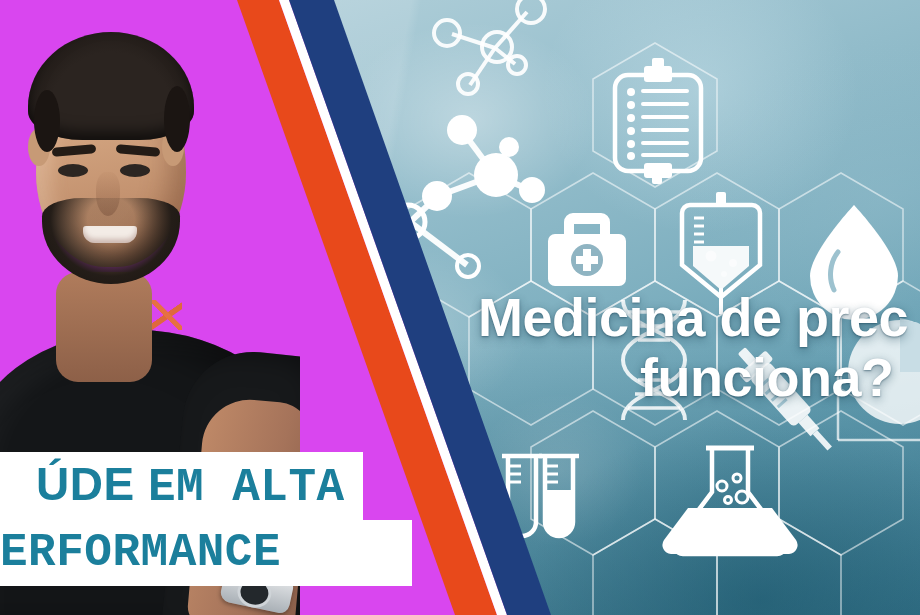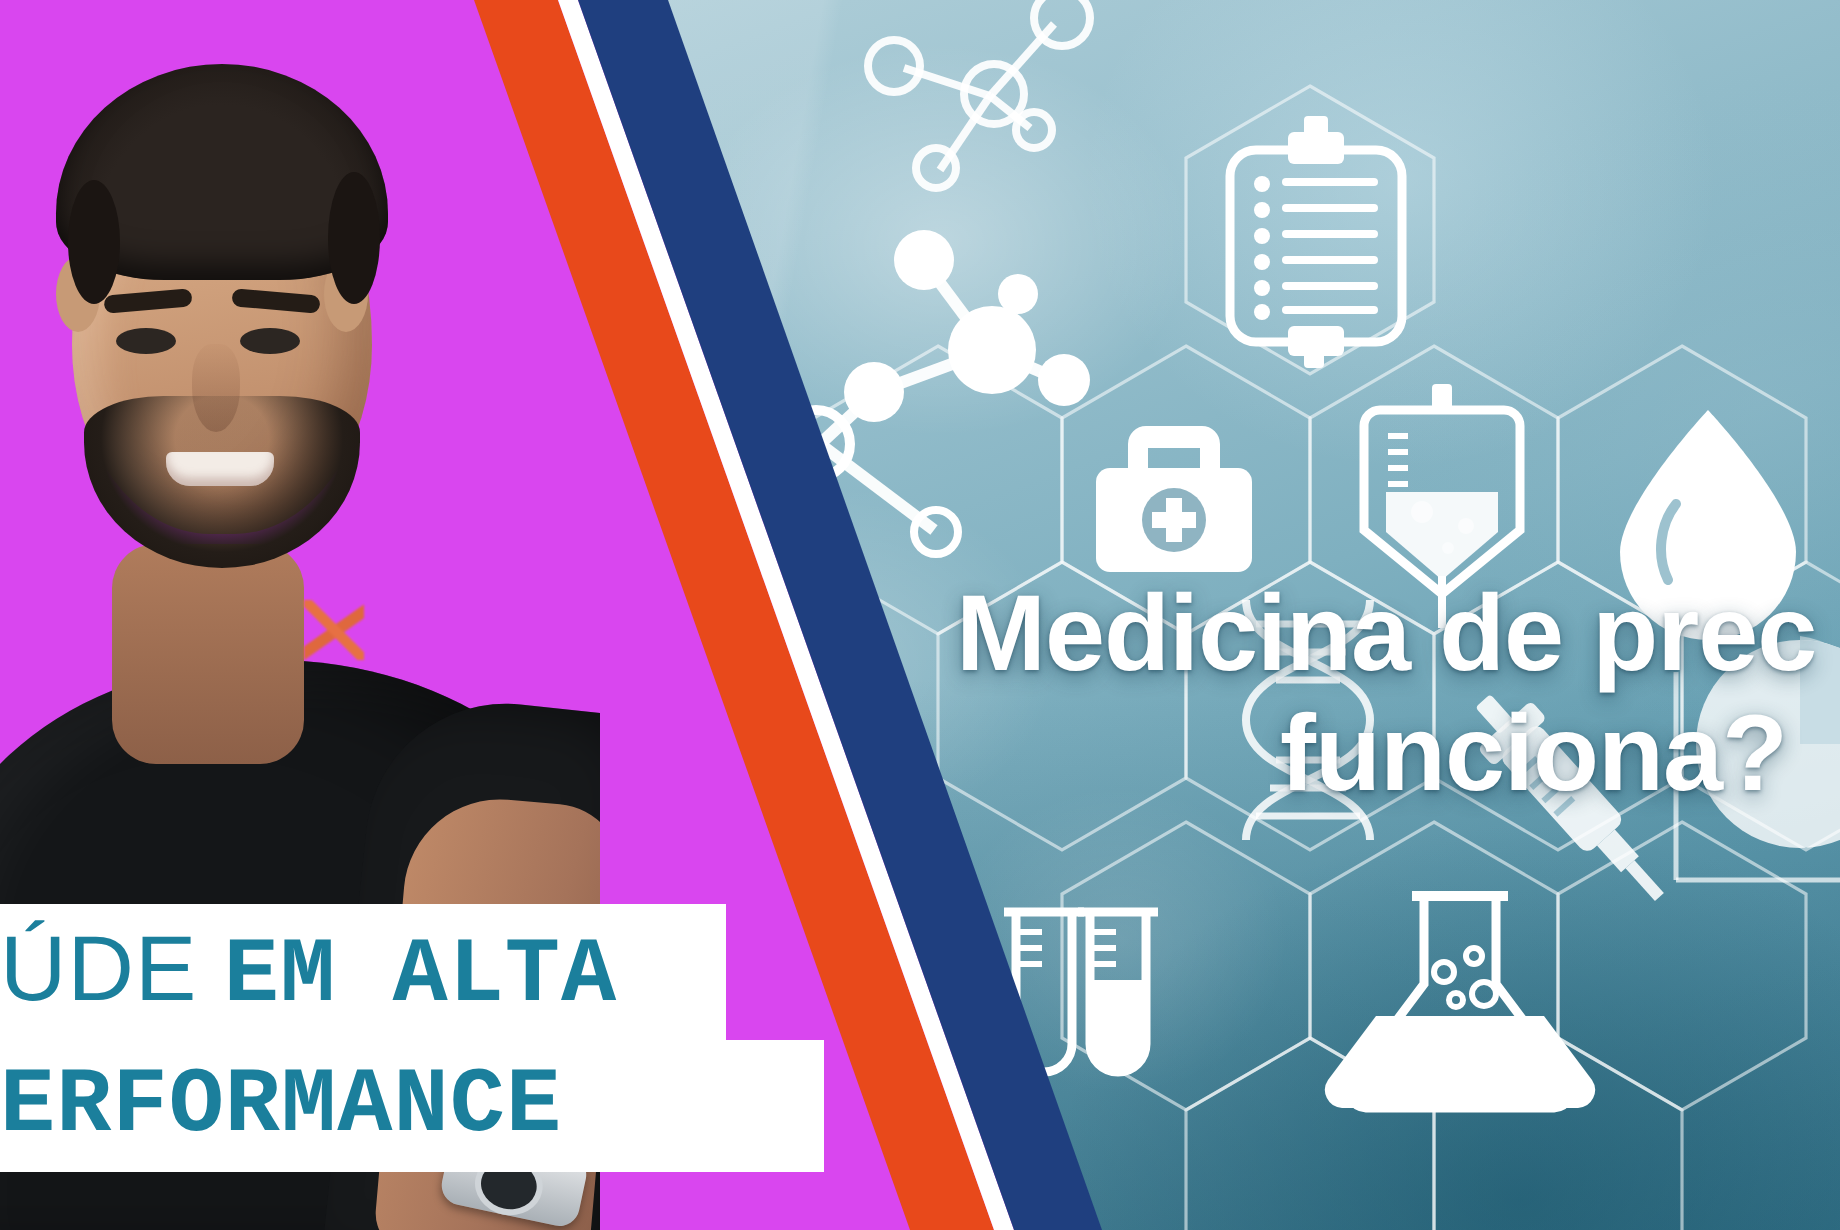--- a/index.html
+++ b/index.html
@@ -158,21 +158,21 @@
   .titlebox{
     position:absolute;background:#ffffff;
     display:flex;align-items:center;
   }
   .tb1{left:-20px;top:452px;width:383px;height:68px;padding-left:20px;}
   .tb2{left:-20px;top:520px;width:432px;height:66px;padding-left:20px;}
   .t-line{
     color:#1b7f9c;font-size:46px;line-height:1;white-space:nowrap;
     letter-spacing:.5px;
   }
-  .t-thin{font-weight:normal;}
+  .t-thin{font-weight:bold;margin-left:36px;}
   .t-bold{font-weight:bold;font-family:Liberation Mono, monospace;}
 </style>
 </head>
 <body>
 
 <div id="stage">
 
   <div class="photo-panel"></div>
   <div class="photo-blur"></div>
 

